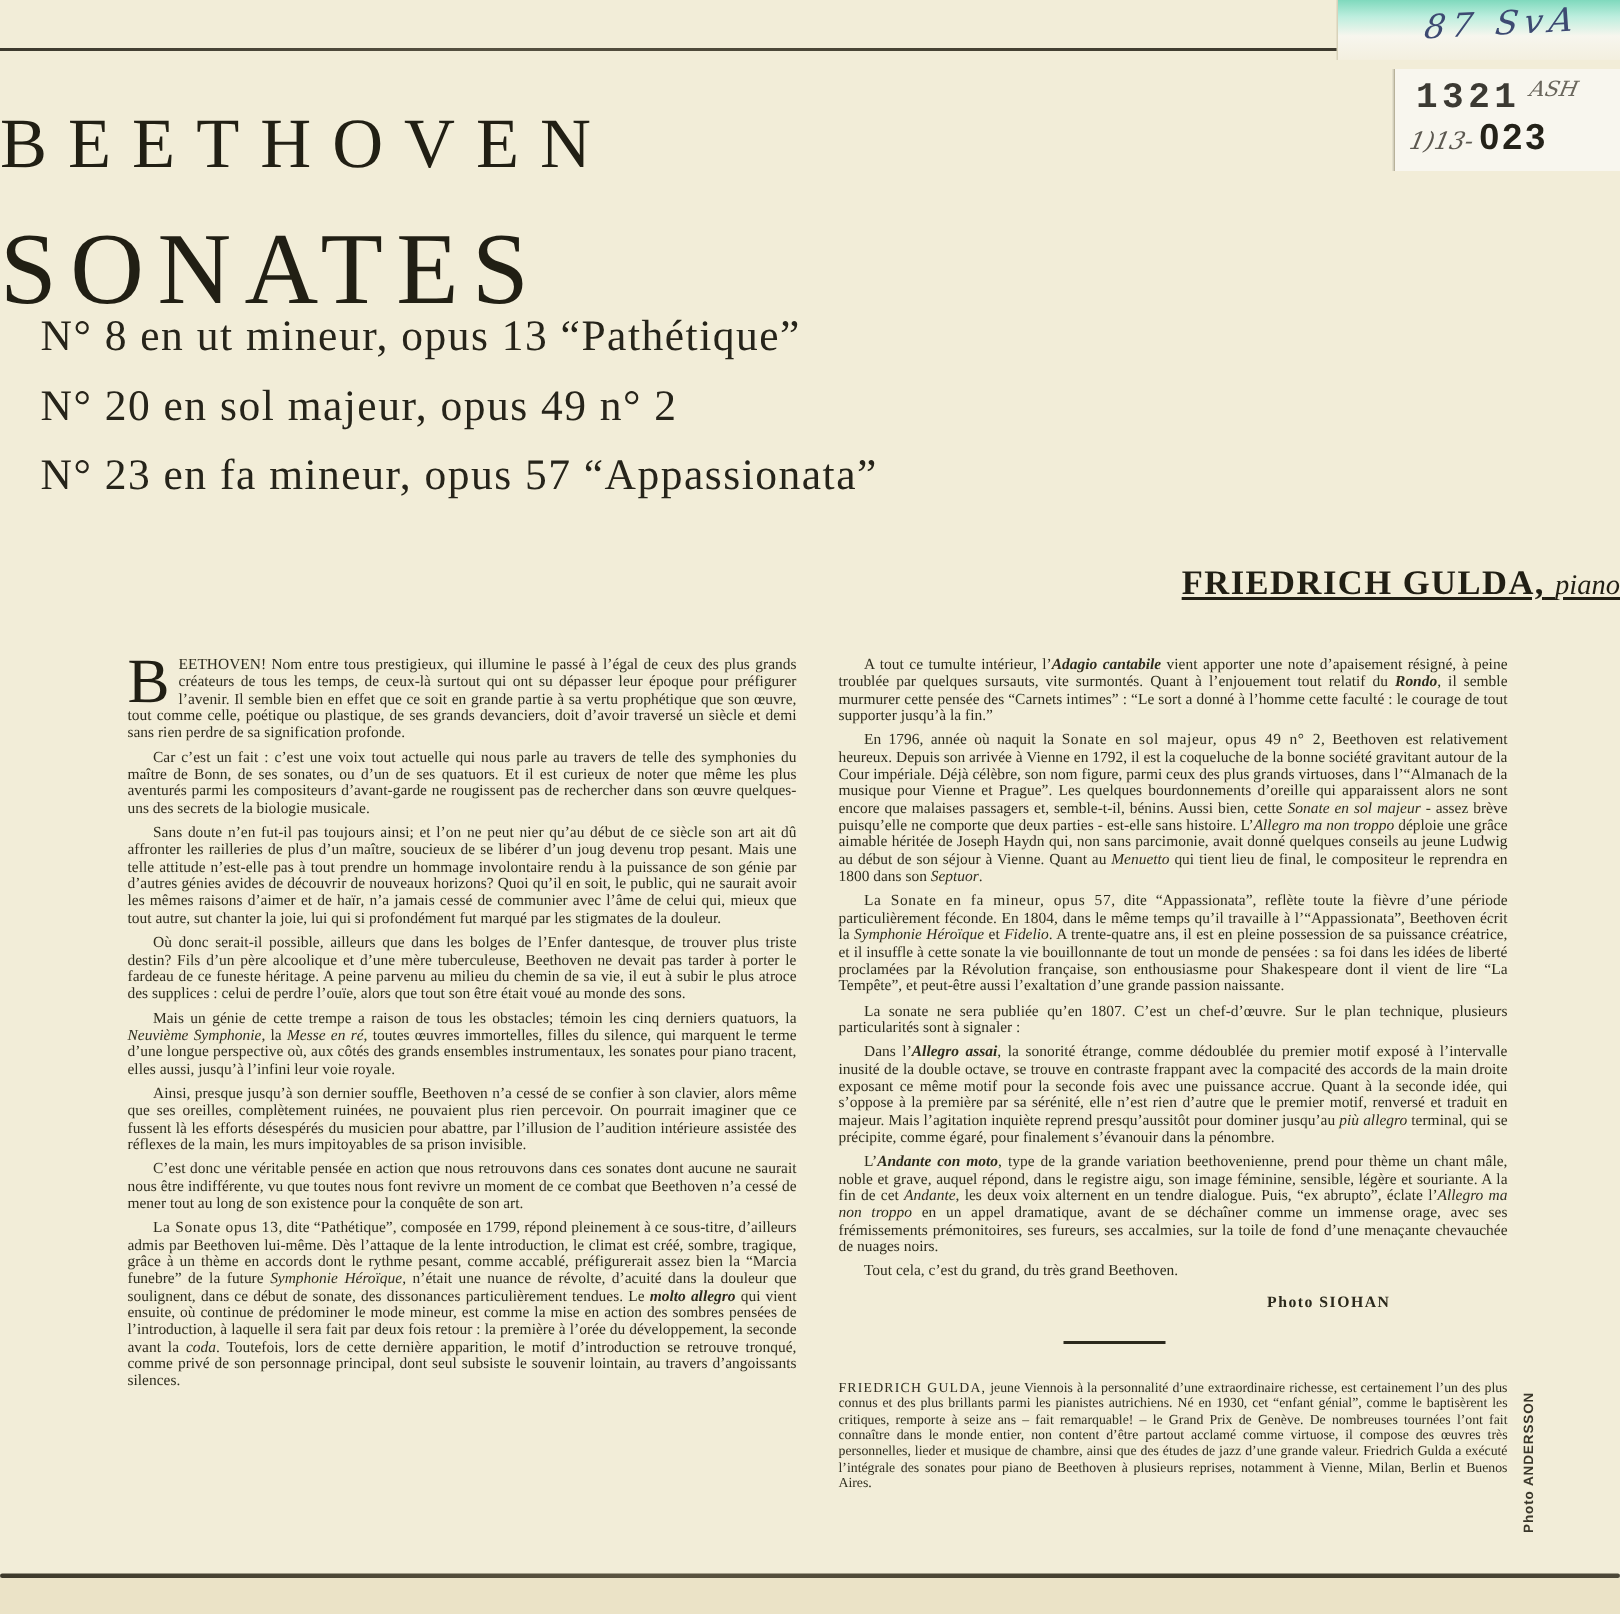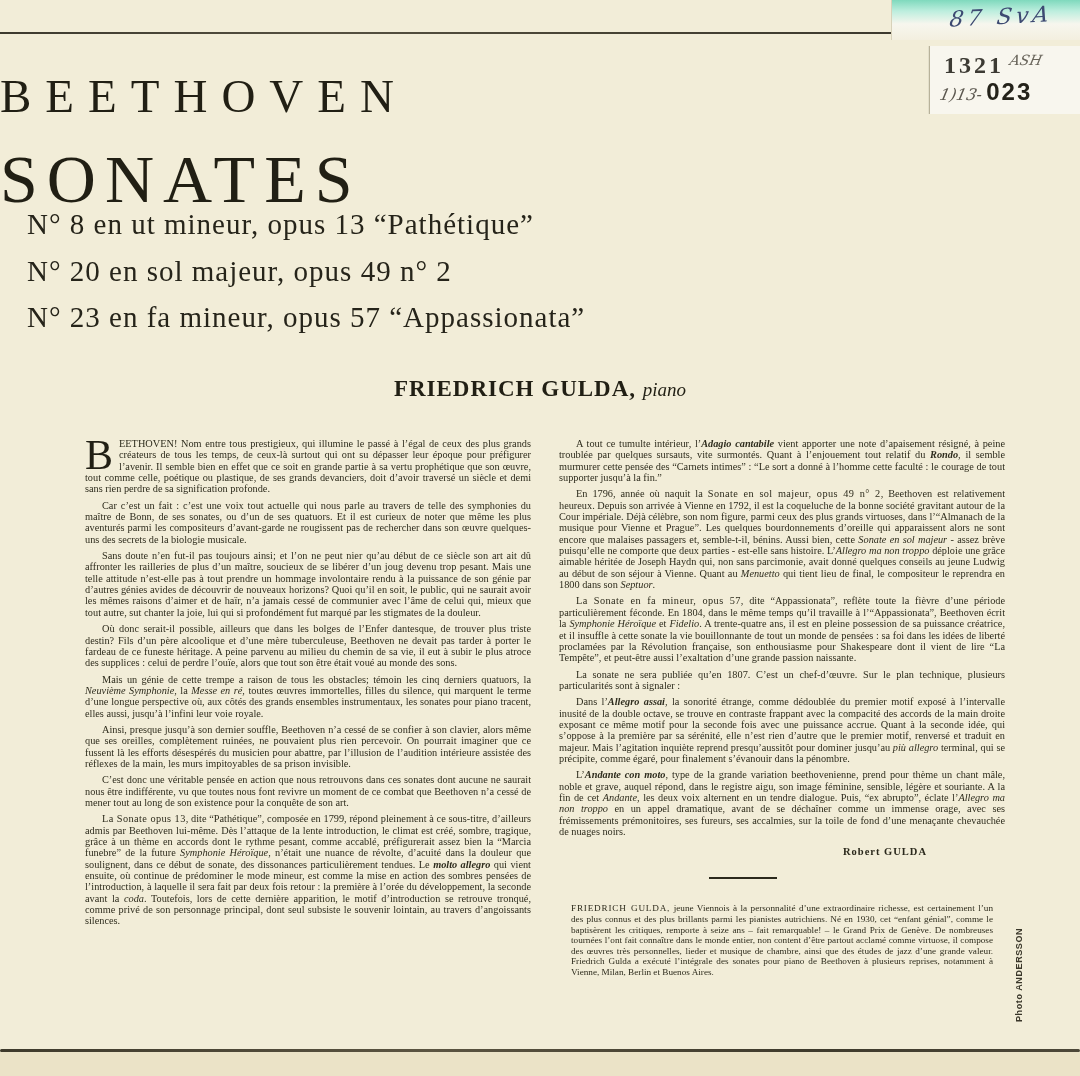--- a/index.html
+++ b/index.html
@@ -36,21 +36,21 @@
     transform:skewX(-10deg) rotate(-3deg);
     font-size:22px;color:#3d4a72;letter-spacing:4px;white-space:nowrap;
   }
   .catalog-label{
     position:absolute;right:0;top:46px;width:150px;height:68px;
     background:#f8f6ee;border-left:1px solid #b8b29a;
     box-shadow:-1px 0 0 rgba(0,0,0,.06);
   }
   .label-row1{position:absolute;left:14px;top:6px;white-space:nowrap;}
   .label-num{
-    font-family:Liberation Serif, serif;font-weight:bold;
+    font-family:Liberation Mono, monospace;font-weight:bold;
     font-size:24px;color:#3c3a33;letter-spacing:3px;
   }
   .label-hand1{
     font-family:"DejaVu Serif", serif;font-style:italic;
     font-size:14px;color:#6a665c;transform:skewX(-12deg);display:inline-block;
     margin-left:2px;vertical-align:top;
   }
   .label-row2{position:absolute;left:10px;top:32px;white-space:nowrap;}
   .label-hand2{
     font-family:"DejaVu Serif", serif;font-style:italic;
@@ -67,22 +67,22 @@
   .work-title{
     position:absolute;left:0;top:140px;width:100%;
     font-size:68px;letter-spacing:9px;color:#211f14;font-weight:normal;
   }
   .subtitle{
     position:absolute;left:0;width:100%;
     font-size:29px;color:#26241а;color:#26241a;letter-spacing:1px;font-weight:normal;padding-left:27px;
   }
   .sub1{top:208px}.sub2{top:255px}.sub3{top:301px}
   .performer{
-    position:absolute;left:0;top:376px;width:100%;text-align:center;
-    font-size:23px;color:#211f14;font-weight:bold;letter-spacing:1px;
+    position:absolute;left:0;top:376px;width:100%;text-align:right;
+    font-size:23px;color:#211f14;font-weight:bold;letter-spacing:1px;text-decoration:underline;
   }
   .performer .instrument{font-weight:normal;font-style:italic;font-size:19px;letter-spacing:0;}
   
   .columns{
     position:absolute;left:85px;top:438px;width:920px;
     display:flex;gap:28px;
   }
   .col{width:446px;}
   .para{
     margin:0 0 5px 0;text-indent:17px;
@@ -99,21 +99,21 @@
   .seg-bi{font-weight:bold;font-style:italic;}
   .signature{
     margin:9px 78px 0 0;text-align:right;
     font-size:10.5px;font-weight:bold;letter-spacing:1px;color:#2b291c;
   }
   .divider-rule{
     width:68px;height:0;border-top:2px solid #2b291c;
     margin:20px 0 24px 150px;
   }
   .bio .para{
-    font-size:9.2px;line-height:10.6px;text-indent:0;margin:12px;
+    font-size:9.2px;line-height:10.6px;text-indent:0;margin:0;
   }
   .bio .seg-b{letter-spacing:.8px;}
   
   .photo-credit{
     position:absolute;left:1014px;top:1022px;
     transform:rotate(-90deg);transform-origin:top left;
     font-family:"Liberation Sans", sans-serif;
     font-size:9px;font-weight:bold;letter-spacing:.6px;color:#3a372a;
     white-space:nowrap;
   }
@@ -162,22 +162,23 @@
       <p class="para"><span class="seg-b">La Sonate opus 13</span><span>, dite “Pathétique”, composée en 1799, répond pleinement à ce sous-titre, d’ailleurs admis par Beethoven lui-même. Dès l’attaque de la lente introduction, le climat est créé, sombre, tragique, grâce à un thème en accords dont le rythme pesant, comme accablé, préfigurerait assez bien la “Marcia funebre” de la future </span><span class="seg-i">Symphonie Héroïque</span><span>, n’était une nuance de révolte, d’acuité dans la douleur que soulignent, dans ce début de sonate, des dissonances particulièrement tendues. Le </span><span class="seg-bi">molto allegro</span><span> qui vient ensuite, où continue de prédominer le mode mineur, est comme la mise en action des sombres pensées de l’introduction, à laquelle il sera fait par deux fois retour : la première à l’orée du développement, la seconde avant la </span><span class="seg-i">coda</span><span>. Toutefois, lors de cette dernière apparition, le motif d’introduction se retrouve tronqué, comme privé de son personnage principal, dont seul subsiste le souvenir lointain, au travers d’angoissants silences.</span></p>
     </div>
   <div class="col">
     <div>
         <p class="para"><span>A tout ce tumulte intérieur, l’</span><span class="seg-bi">Adagio cantabile</span><span> vient apporter une note d’apaisement résigné, à peine troublée par quelques sursauts, vite surmontés. Quant à l’enjouement tout relatif du </span><span class="seg-bi">Rondo</span><span>, il semble murmurer cette pensée des “Carnets intimes” : “Le sort a donné à l’homme cette faculté : le courage de tout supporter jusqu’à la fin.”</span></p>
         <p class="para"><span>En 1796, année où naquit la </span><span class="seg-b">Sonate en sol majeur, opus 49 n° 2</span><span>, Beethoven est relativement heureux. Depuis son arrivée à Vienne en 1792, il est la coqueluche de la bonne société gravitant autour de la Cour impériale. Déjà célèbre, son nom figure, parmi ceux des plus grands virtuoses, dans l’“Almanach de la musique pour Vienne et Prague”. Les quelques bourdonnements d’oreille qui apparaissent alors ne sont encore que malaises passagers et, semble-t-il, bénins. Aussi bien, cette </span><span class="seg-i">Sonate en sol majeur</span><span> - assez brève puisqu’elle ne comporte que deux parties - est-elle sans histoire. L’</span><span class="seg-i">Allegro ma non troppo</span><span> déploie une grâce aimable héritée de Joseph Haydn qui, non sans parcimonie, avait donné quelques conseils au jeune Ludwig au début de son séjour à Vienne. Quant au </span><span class="seg-i">Menuetto</span><span> qui tient lieu de final, le compositeur le reprendra en 1800 dans son </span><span class="seg-i">Septuor</span><span>.</span></p>
         <p class="para"><span class="seg-b">La Sonate en fa mineur, opus 57</span><span>, dite “Appassionata”, reflète toute la fièvre d’une période particulièrement féconde. En 1804, dans le même temps qu’il travaille à l’“Appassionata”, Beethoven écrit la </span><span class="seg-i">Symphonie Héroïque</span><span> et </span><span class="seg-i">Fidelio</span><span>. A trente-quatre ans, il est en pleine possession de sa puissance créatrice, et il insuffle à cette sonate la vie bouillonnante de tout un monde de pensées : sa foi dans les idées de liberté proclamées par la Révolution française, son enthousiasme pour Shakespeare dont il vient de lire “La Tempête”, et peut-être aussi l’exaltation d’une grande passion naissante.</span></p>
         <p class="para"><span>La sonate ne sera publiée qu’en 1807. C’est un chef-d’œuvre. Sur le plan technique, plusieurs particularités sont à signaler :</span></p>
         <p class="para"><span>Dans l’</span><span class="seg-bi">Allegro assai</span><span>, la sonorité étrange, comme dédoublée du premier motif exposé à l’intervalle inusité de la double octave, se trouve en contraste frappant avec la compacité des accords de la main droite exposant ce même motif pour la seconde fois avec une puissance accrue. Quant à la seconde idée, qui s’oppose à la première par sa sérénité, elle n’est rien d’autre que le premier motif, renversé et traduit en majeur. Mais l’agitation inquiète reprend presqu’aussitôt pour dominer jusqu’au </span><span class="seg-i">più allegro</span><span> terminal, qui se précipite, comme égaré, pour finalement s’évanouir dans la pénombre.</span></p>
         <p class="para"><span>L’</span><span class="seg-bi">Andante con moto</span><span>, type de la grande variation beethovenienne, prend pour thème un chant mâle, noble et grave, auquel répond, dans le registre aigu, son image féminine, sensible, légère et souriante. A la fin de cet </span><span class="seg-i">Andante</span><span>, les deux voix alternent en un tendre dialogue. Puis, “ex abrupto”, éclate l’</span><span class="seg-i">Allegro ma non troppo</span><span> en un appel dramatique, avant de se déchaîner comme un immense orage, avec ses frémissements prémonitoires, ses fureurs, ses accalmies, sur la toile de fond d’une menaçante chevauchée de nuages noirs.</span></p>
+        <p class="para"><span>Tout cela, c’est du grand, du très grand Beethoven.</span></p>
       </div>
-    <div class="signature">Robert GULDA</div>
+    <div class="signature">Photo SIOHAN</div>
     <div class="divider-rule"></div>
     <div class="bio">
         <p class="para"><span class="seg-b">FRIEDRICH GULDA,</span><span> jeune Viennois à la personnalité d’une extraordinaire richesse, est certainement l’un des plus connus et des plus brillants parmi les pianistes autrichiens. Né en 1930, cet “enfant génial”, comme le baptisèrent les critiques, remporte à seize ans – fait remarquable! – le Grand Prix de Genève. De nombreuses tournées l’ont fait connaître dans le monde entier, non content d’être partout acclamé comme virtuose, il compose des œuvres très personnelles, lieder et musique de chambre, ainsi que des études de jazz d’une grande valeur. Friedrich Gulda a exécuté l’intégrale des sonates pour piano de Beethoven à plusieurs reprises, notamment à Vienne, Milan, Berlin et Buenos Aires.</span></p>
       </div>
   </div>
 </div>
 
 <div class="photo-credit">Photo ANDERSSON</div>
 
 </body></html>

